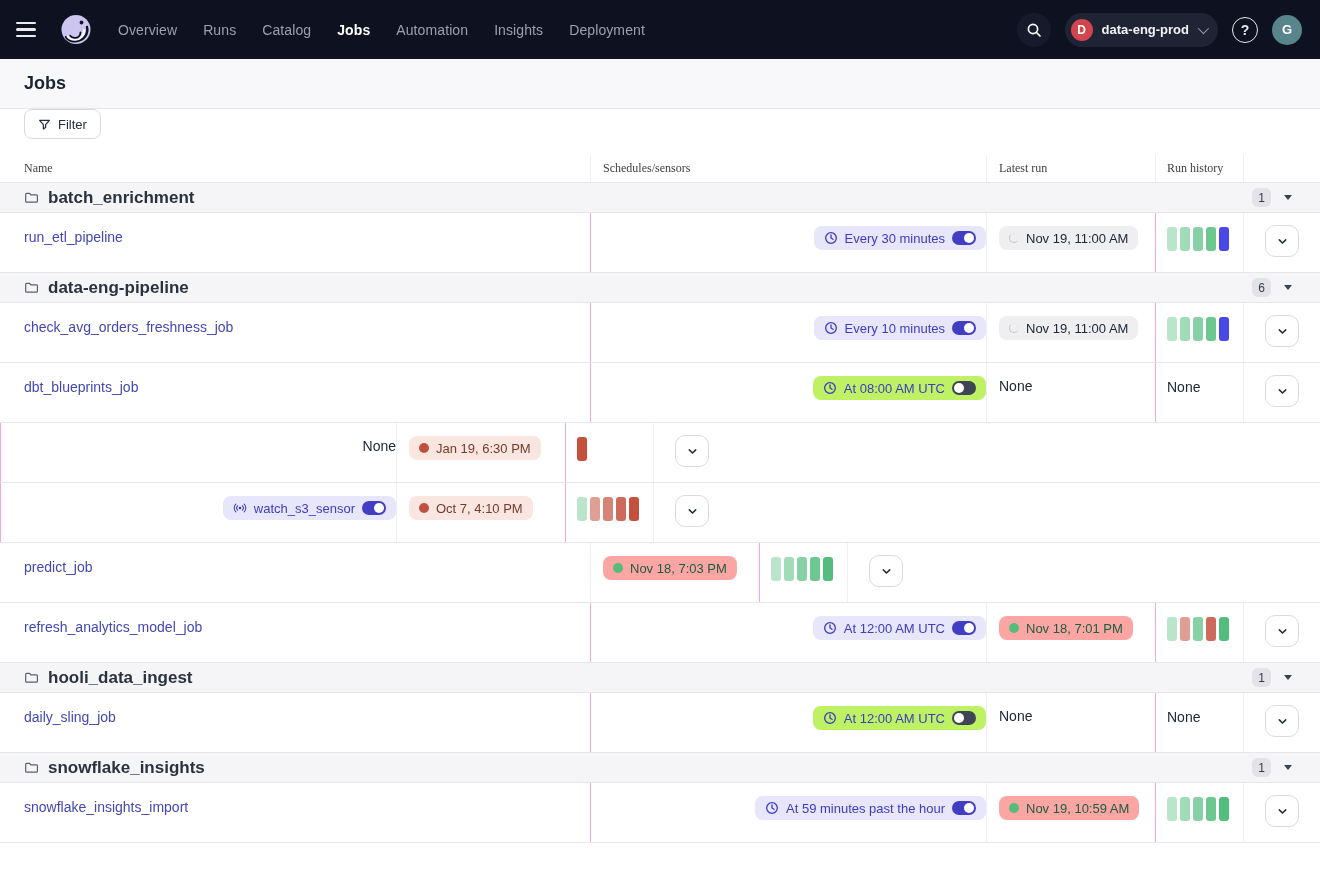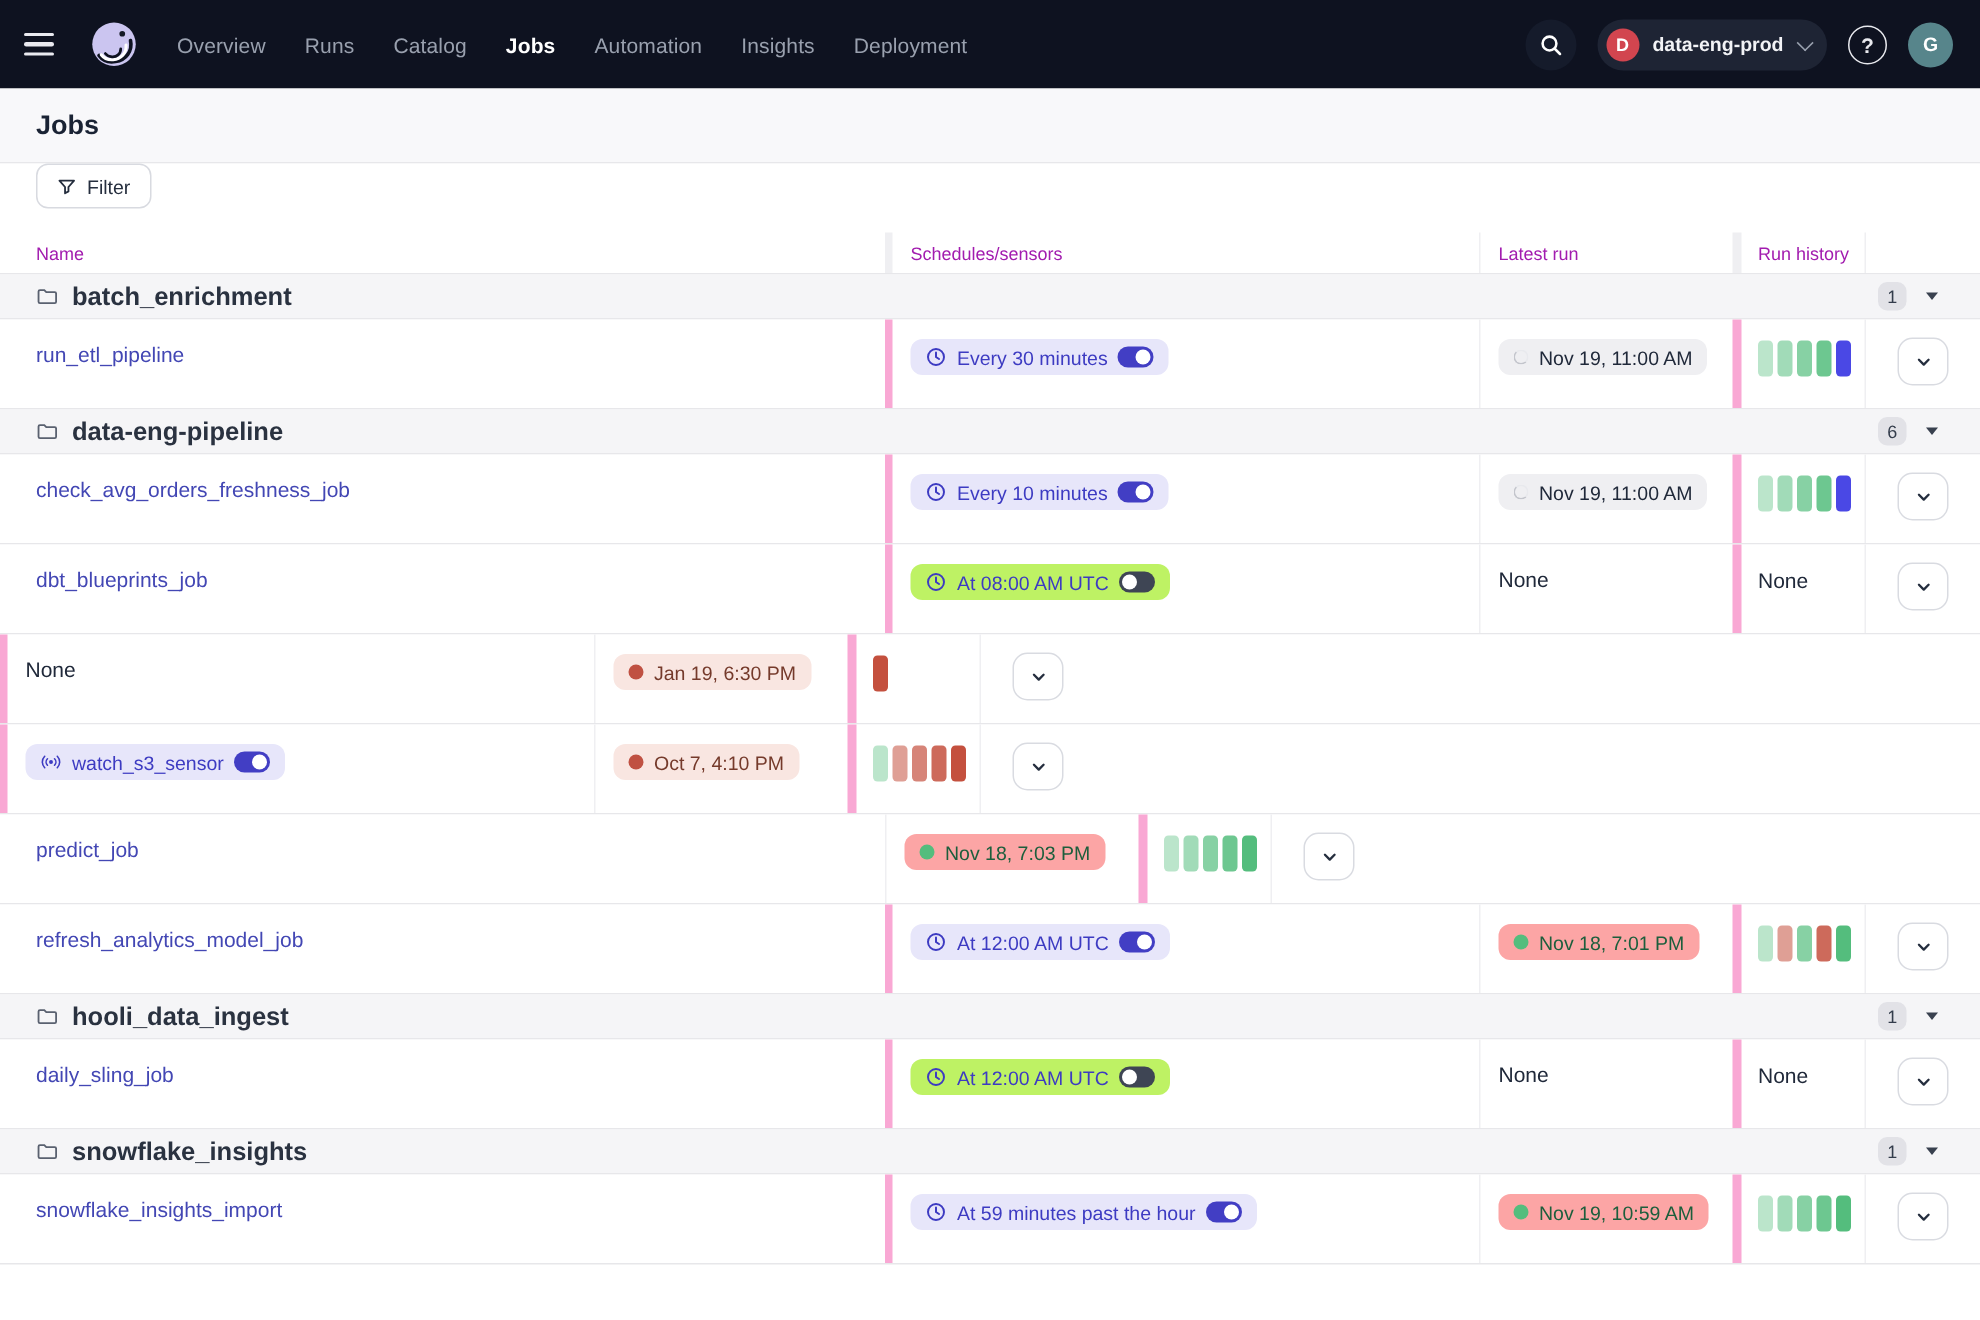--- a/index.html
+++ b/index.html
@@ -23,26 +23,26 @@
   .help-btn { width:26px; height:26px; border-radius:50%; border:1.8px solid #E8E9EE; color:#E8E9EE; font-size:14px; font-weight:700; display:flex; align-items:center; justify-content:center; cursor:pointer; }
   .avatar { width:30px; height:30px; border-radius:50%; background:#57858B; color:#fff; font-size:13px; font-weight:600; display:flex; align-items:center; justify-content:center; cursor:pointer; }
 
   
   .page-head { height:50px; background:#F8F8FA; border-bottom:1px solid #E7E7EA; display:flex; align-items:center; padding:0 24px; }
   .page-title { font-size:18px; font-weight:700; color:#1A2334; }
   .toolbar { height:46px; background:#fff; display:flex; padding:0 24px; }
   .filter-btn { height:30px; display:inline-flex; align-items:center; gap:7px; padding:0 13px; border:1px solid #D8DAE0; border-radius:8px; background:#fff; font-size:13px; color:#252E3E; cursor:pointer; font-family:inherit; }
 
   
-  .tbl-head { height:28px; display:flex; align-items:center; border-bottom:1px solid #E7E7EA; font-size:12px; color:#a21caf; }
+  .tbl-head { height:28px; display:flex; align-items:center; border-bottom:1px solid #E7E7EA; font-size:12px; color:#404040;font-family:Liberation Serif, serif; }
   .cell { height:100%; }
   .c-name   { width:590px; padding-left:24px; }
-  .c-sched  { width:396px; padding-left:12px; border-left:5px solid #f9a8d4; }
+  .c-sched  { width:396px; padding-left:12px; border-left:1px solid #f9a8d4;text-align:right; }
   .c-latest { width:169px; padding-left:12px; border-left:1px solid #EFEFF2; }
-  .c-history{ width:88px;  padding-left:11px; border-left:6px solid #f9a8d4; }
+  .c-history{ width:88px;  padding-left:11px; border-left:1px solid #f9a8d4; }
   .c-expand { width:77px;  border-left:1px solid #EFEFF2; display:flex; justify-content:center; }
   .tbl-head .cell { display:flex; align-items:center; border-left-color:#EFEFF2; }
 
   .group-row { height:30px; background:#F5F5F7; border-bottom:1px solid #E7E7EA; display:flex; align-items:center; padding:0 28px 0 24px; }
   .group-left { display:flex; align-items:center; gap:9px; }
   .group-name { font-size:17px; font-weight:700; color:#2A3240; }
   .group-right { margin-left:auto; display:flex; align-items:center; gap:13px; }
   .count-badge { min-width:19px; height:19px; padding:0 5px; background:#E2E2E7; border-radius:6px; font-size:12px; color:#333C4B; display:flex; align-items:center; justify-content:center; }
   .caret-down { width:0; height:0; border-left:4.5px solid transparent; border-right:4.5px solid transparent; border-top:5.5px solid #39414F; cursor:pointer; }
 

